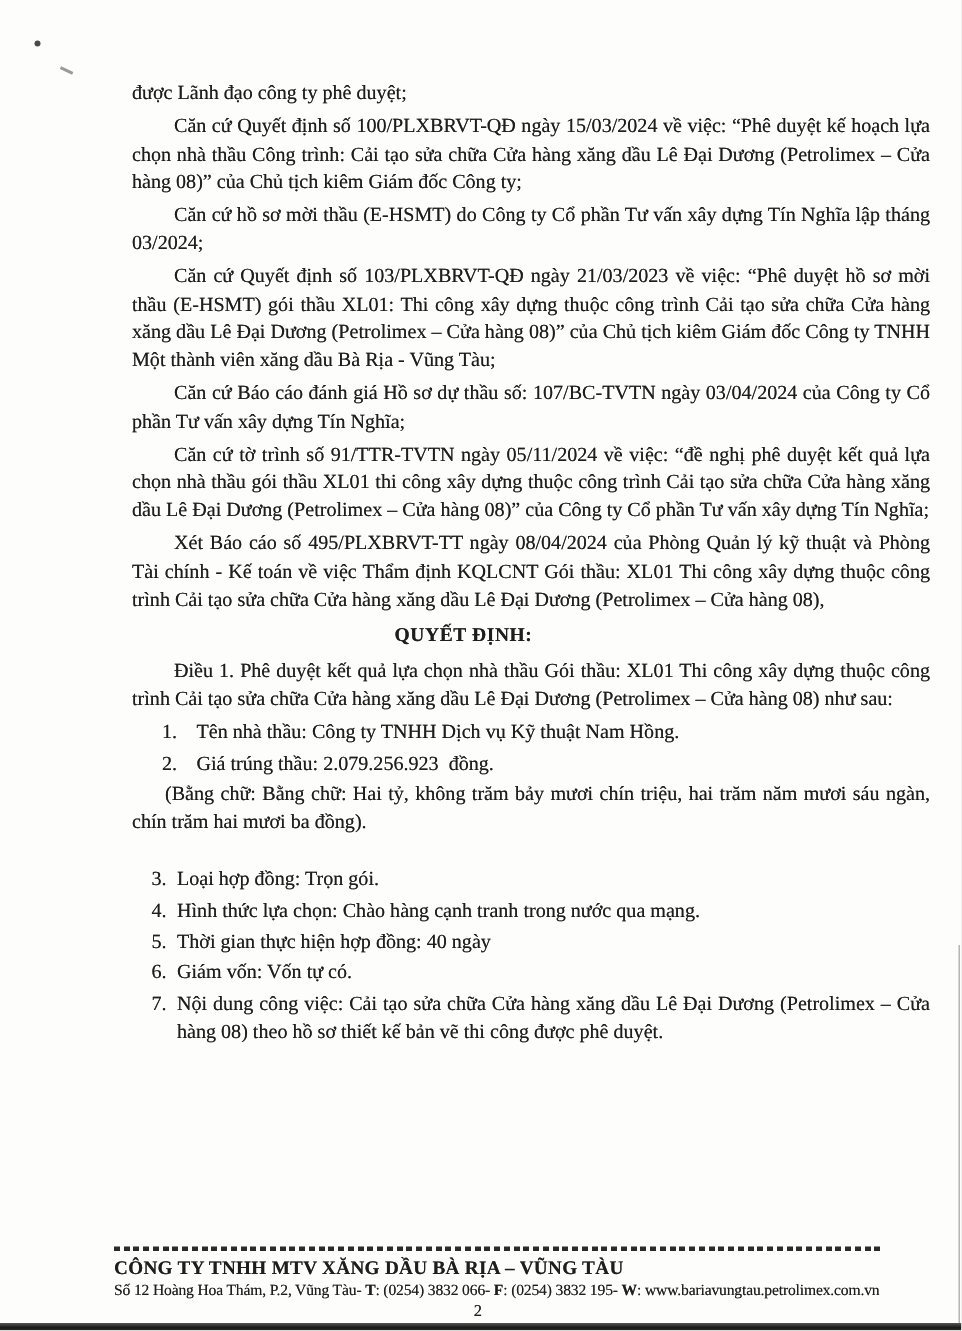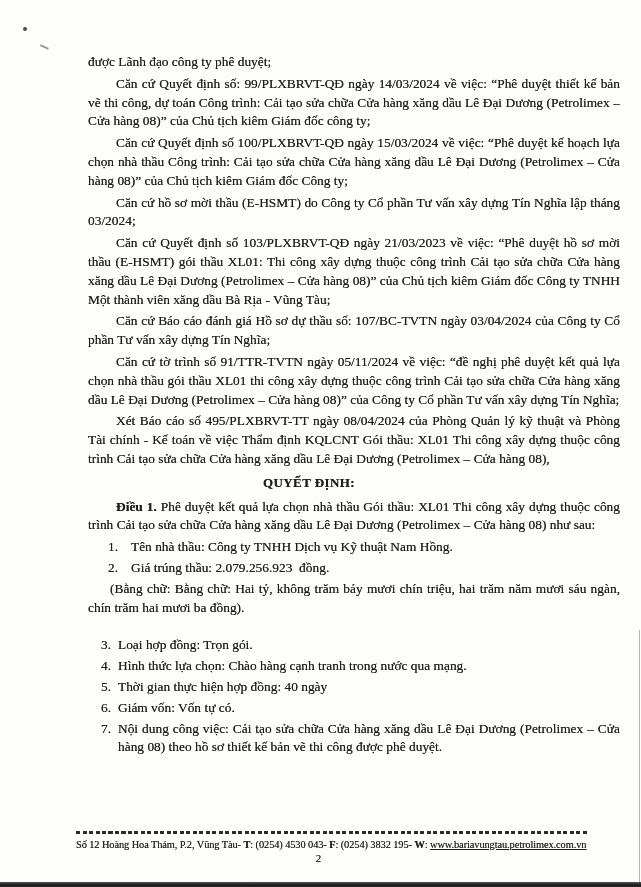--- a/index.html
+++ b/index.html
@@ -28,21 +28,21 @@
   .para.no-indent { text-indent: 0; }
   .heading {
     font-size: 13px;
     font-weight: bold;
     text-align: center;
     letter-spacing: 0.4px;
     transform: translateX(-45px);
     margin: 5px 0 5px 0;
     line-height: 18.8px;
   }
-  .article-label { font-weight: bold; margin-top: 47px; }
+  .article-label { font-weight: normal; margin-top: 47px; }
   .list { list-style: none; margin: 1px 0 1px 0; padding: 0; }
   .list li { position: relative; margin: 0 0 2px 0; }
   .list-a li { padding-left: 43px; }
   .list-a .num { position: absolute; left: 20px; }
   .list-b li { padding-left: 30px; }
   .list-b .num { position: absolute; left: 13px; }
   .words { text-indent: 22px; margin: 2px 0 19px 0; }
 
   .footer {
     position: absolute;
@@ -64,21 +64,21 @@
     line-height: 15px;
   }
   .addr {
     font-size: 10.4px;
     letter-spacing: -0.1px;
     white-space: nowrap;
     line-height: 13px;
     margin-top: 1px;
   }
   .addr b { font-weight: bold; }
-  .addr .url { text-decoration: underline; }
+  .addr .url { }
   .pagenum {
     text-align: center;
     font-size: 11px;
     transform: translateX(-13px);
     line-height: 12px;
     margin-top: 1px;
   }
 
   .bottom-strip {
     position: absolute;
@@ -109,21 +109,20 @@
 
 <div class="page">
 
   <div class="spec-dot"></div>
   <div class="spec-tick"></div>
 
   <div class="content">
 
     <p class="para no-indent">được Lãnh đạo công ty phê duyệt;</p>
 
-    <p class="para">Căn cứ Quyết định số: 99/PLXBRVT-QĐ ngày 14/03/2024 về việc: “Phê duyệt thiết kế bản vẽ thi công, dự toán Công trình: Cải tạo sửa chữa Cửa hàng xăng dầu Lê Đại Dương (Petrolimex – Cửa hàng 08)” của Chủ tịch kiêm Giám đốc công ty;</p>
     <p class="para">Căn cứ Quyết định số 100/PLXBRVT-QĐ ngày 15/03/2024 về việc: “Phê duyệt kế hoạch lựa chọn nhà thầu Công trình: Cải tạo sửa chữa Cửa hàng xăng dầu Lê Đại Dương (Petrolimex – Cửa hàng 08)” của Chủ tịch kiêm Giám đốc Công ty;</p>
     <p class="para">Căn cứ hồ sơ mời thầu (E-HSMT) do Công ty Cổ phần Tư vấn xây dựng Tín Nghĩa lập tháng 03/2024;</p>
     <p class="para">Căn cứ Quyết định số 103/PLXBRVT-QĐ ngày 21/03/2023 về việc: “Phê duyệt hồ sơ mời thầu (E-HSMT) gói thầu XL01: Thi công xây dựng thuộc công trình Cải tạo sửa chữa Cửa hàng xăng dầu Lê Đại Dương (Petrolimex – Cửa hàng 08)” của Chủ tịch kiêm Giám đốc Công ty TNHH Một thành viên xăng dầu Bà Rịa - Vũng Tàu;</p>
     <p class="para">Căn cứ Báo cáo đánh giá Hồ sơ dự thầu số: 107/BC-TVTN ngày 03/04/2024 của Công ty Cổ phần Tư vấn xây dựng Tín Nghĩa;</p>
     <p class="para">Căn cứ tờ trình số 91/TTR-TVTN ngày 05/11/2024 về việc: “đề nghị phê duyệt kết quả lựa chọn nhà thầu gói thầu XL01 thi công xây dựng thuộc công trình Cải tạo sửa chữa Cửa hàng xăng dầu Lê Đại Dương (Petrolimex – Cửa hàng 08)” của Công ty Cổ phần Tư vấn xây dựng Tín Nghĩa;</p>
     <p class="para">Xét Báo cáo số 495/PLXBRVT-TT ngày 08/04/2024 của Phòng Quản lý kỹ thuật và Phòng Tài chính - Kế toán về việc Thẩm định KQLCNT Gói thầu: XL01 Thi công xây dựng thuộc công trình Cải tạo sửa chữa Cửa hàng xăng dầu Lê Đại Dương (Petrolimex – Cửa hàng 08),</p>
 
     <div class="heading">QUYẾT ĐỊNH:</div>
 
     <p class="para"><span class="article-label">Điều 1.</span> <span>Phê duyệt kết quả lựa chọn nhà thầu Gói thầu: XL01 Thi công xây dựng thuộc công trình Cải tạo sửa chữa Cửa hàng xăng dầu Lê Đại Dương (Petrolimex – Cửa hàng 08) như sau:</span></p>
@@ -160,19 +159,20 @@
       </li>
       <li>
         <span class="num">7.</span>
         <span>Nội dung công việc: Cải tạo sửa chữa Cửa hàng xăng dầu Lê Đại Dương (Petrolimex – Cửa hàng 08) theo hồ sơ thiết kế bản vẽ thi công được phê duyệt.</span>
       </li>
     </ol>
   </div>
 
   <div class="footer">
     <div class="dashline"></div>
-    <div class="addr"><span>Số 12 Hoàng Hoa Thám, P.2, Vũng Tàu- </span><b>T</b><span>: (0254) 4530 043- </span><b>F</b><span>: (0254) 3832 195- </span><b>W</b><span>: </span><span class="url">www.bariavungtau.petrolimex.com.vn</span></div>
+    <div class="company">CÔNG TY TNHH MTV XĂNG DẦU BÀ RỊA – VŨNG TÀU</div>
+    <div class="addr"><span>Số 12 Hoàng Hoa Thám, P.2, Vũng Tàu- </span><b>T</b><span>: (0254) 3832 066- </span><b>F</b><span>: (0254) 3832 195- </span><b>W</b><span>: </span><span class="url">www.bariavungtau.petrolimex.com.vn</span></div>
     <div class="pagenum">2</div>
   </div>
 
   <div class="right-strip"></div>
   <div class="bottom-strip"></div>
 </div>
 
 </body></html>

